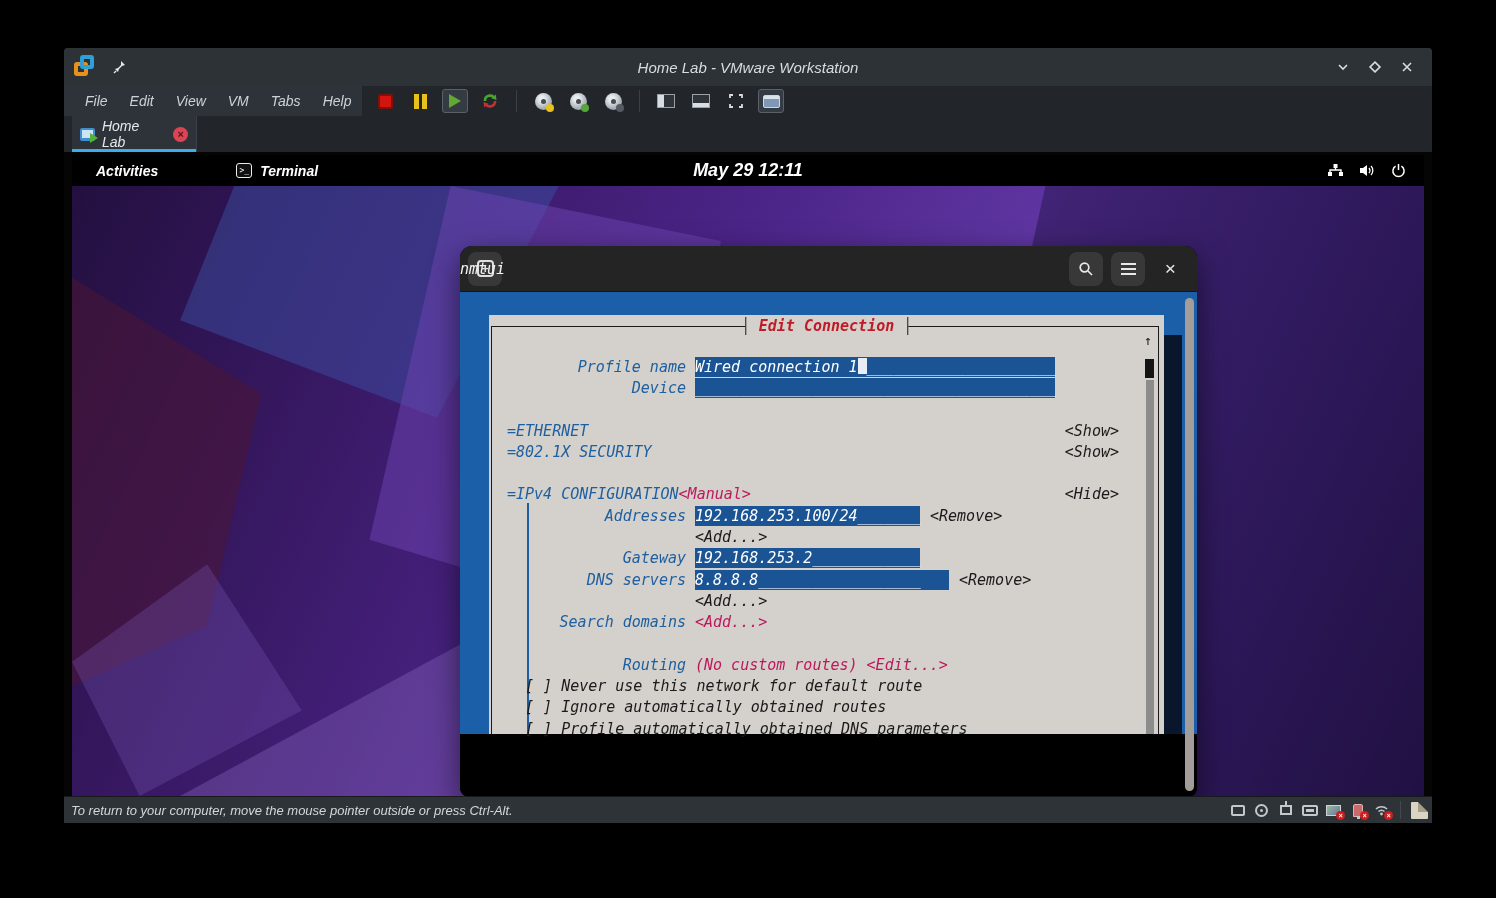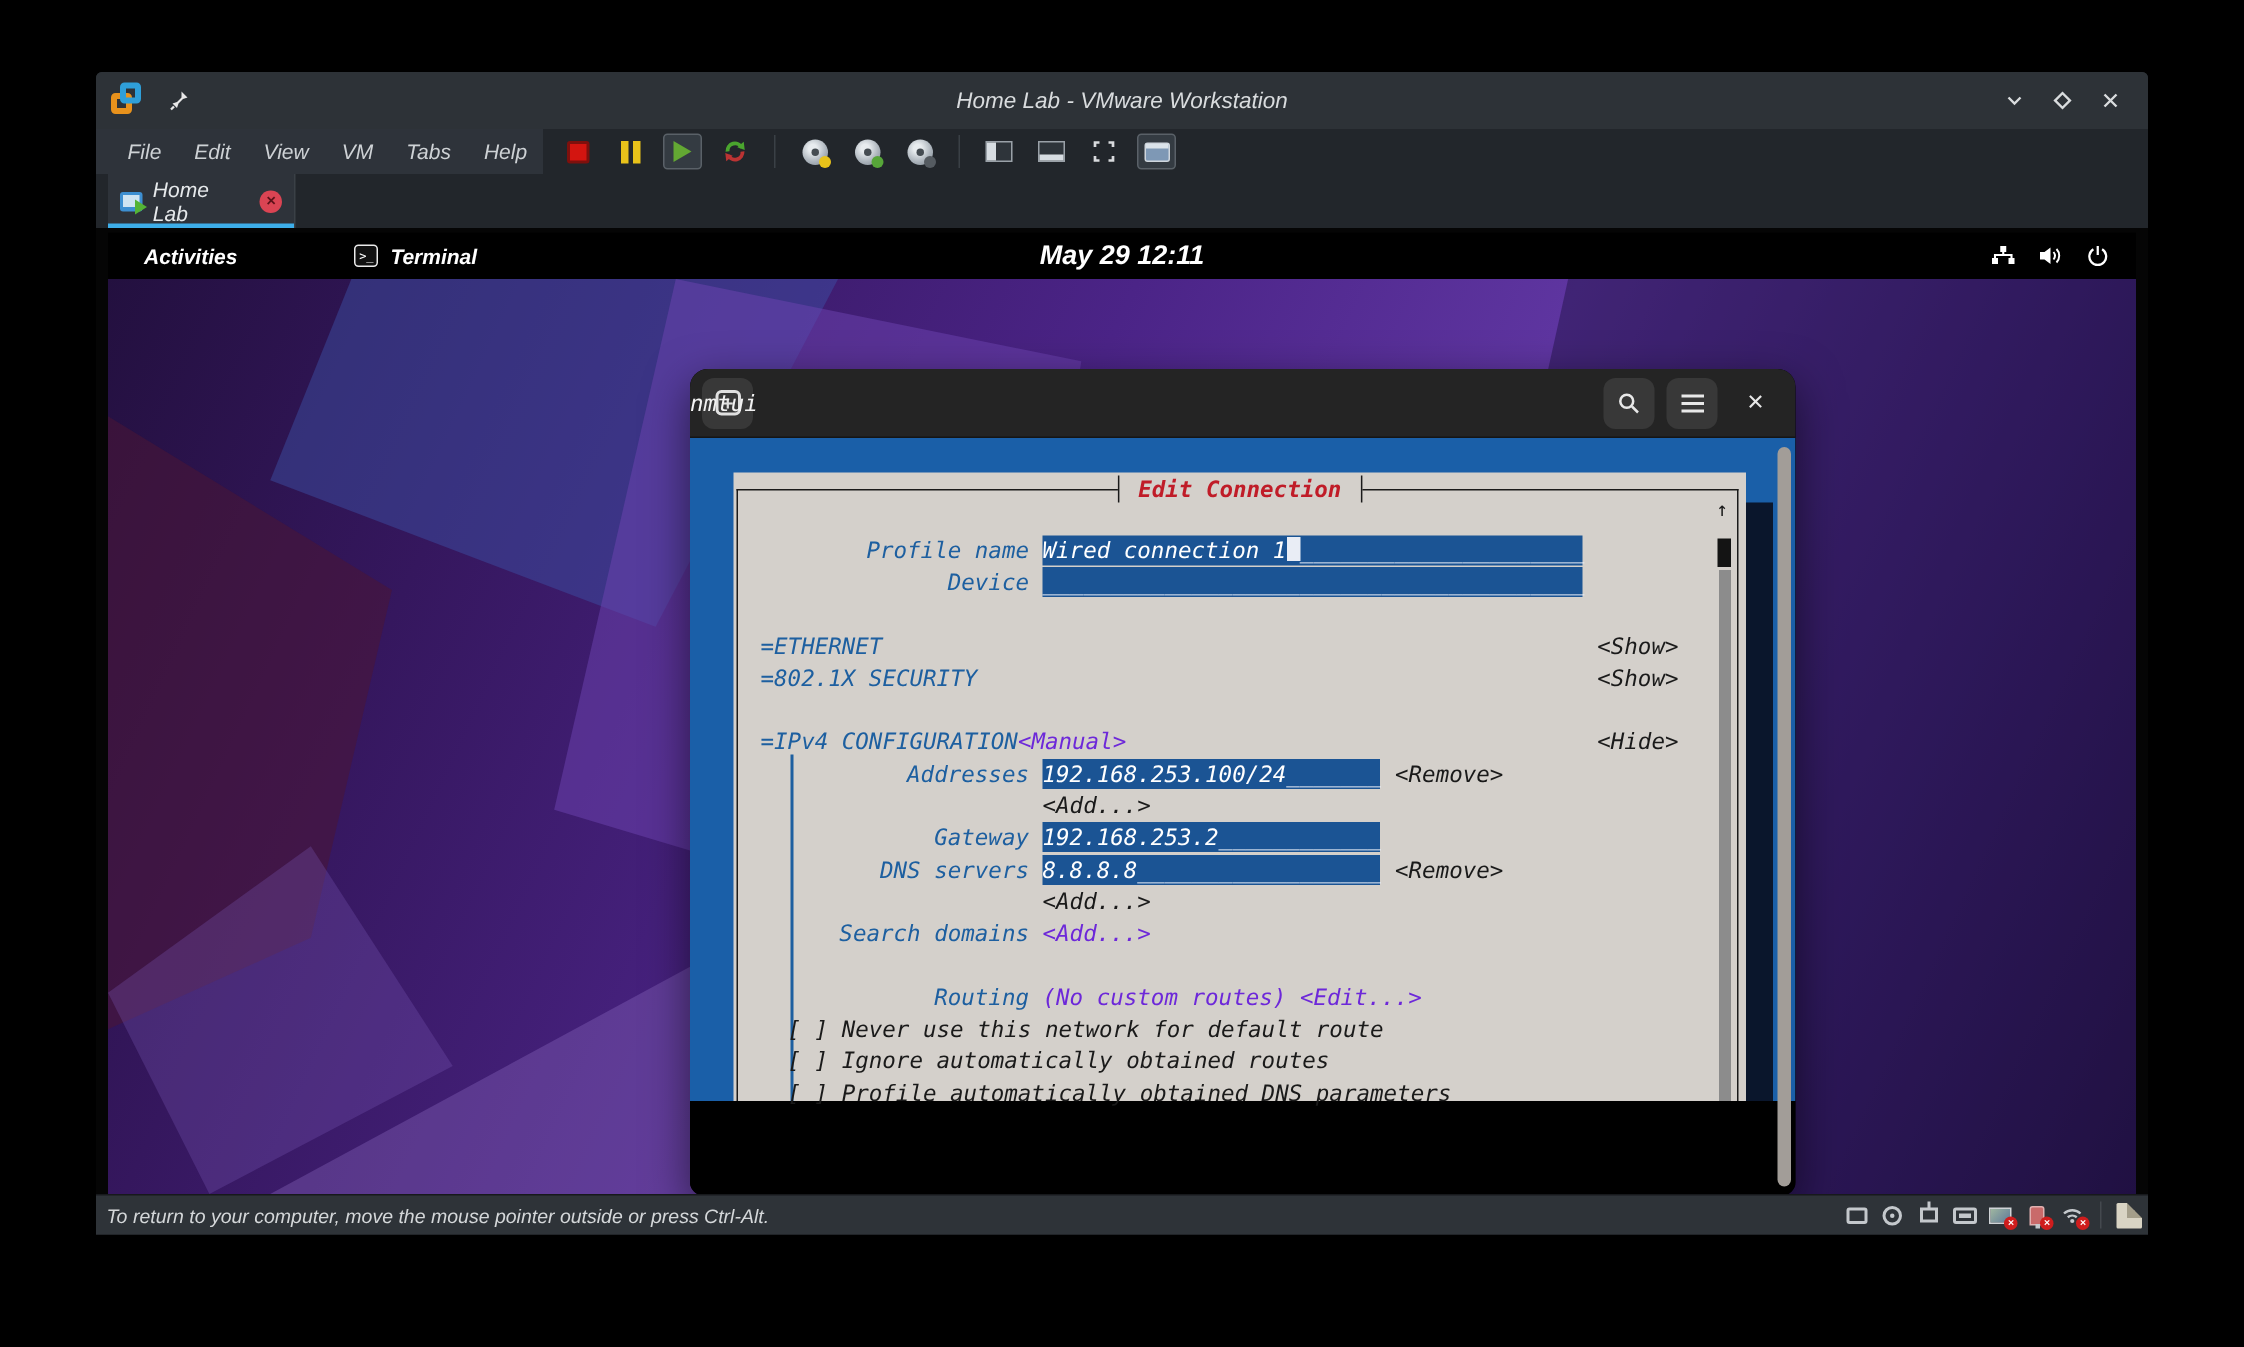--- a/index.html
+++ b/index.html
@@ -125,21 +125,21 @@
   .nm-scroll-up { position:absolute; right:12px; top:18px; font-size:13px; color:#1a1a1a; }
   .nm-scroll-thumb { position:absolute; right:10px; top:44px; width:9px; height:19px; background:#141414; }
   .nm-scroll-track { position:absolute; right:10px; top:65px; width:8px; height:354px; background:#8c8c8c; }
 
   .nm-rows { position:absolute; left:16px; top:41px; width:643px; }
   .nm-row { position:relative; height:21.3px; display:flex; align-items:center; }
   .nm-label { width:181px; margin-right:9px; text-align:right; color:#1d5fa0; white-space:pre; flex:none; }
   .nm-input { background:#1b5494; color:#fff; white-space:pre; height:20px; line-height:20px; }
   .nm-input .pad { color:#e8eef8; }
   .nm-cursor { display:inline-block; width:9px; height:16px; background:#e9edf5; vertical-align:-2px; }
-  .nm-plain { white-space:pre; color:#6d28d9; }
+  .nm-plain { white-space:pre; color:#be185d; }
   .nm-remove { margin-left:10px; white-space:pre; }
   .nm-sect { padding-left:2px; white-space:pre; }
   .nm-sect .b { color:#1d5fa0; }
   .nm-toggle { position:absolute; right:29px; white-space:pre; }
   .nm-check { padding-left:20px; white-space:pre; }
   .nm-add { margin-left:190px; white-space:pre; }
 
   
   .vmw-statusbar { position:absolute; left:0; bottom:0; width:100%; height:27px; background:#2e3338;
                    border-top:1px solid #17191c; display:flex; align-items:center;gap:27px; }
@@ -383,21 +383,21 @@
           </div>
           <div class="nm-row">
             <span class="nm-add">&lt;Add...&gt;</span>
           </div>
           <div class="nm-row">
             <span class="nm-label">Gateway</span>
             <span class="nm-input" style="width:225px"><span>192.168.253.2</span><span class="pad">____________</span></span>
           </div>
           <div class="nm-row">
             <span class="nm-label">DNS servers</span>
-            <span class="nm-input" style="width:225px"><span>8.8.8.8</span><span class="pad">__________________</span></span>
+            <span class="nm-input" style="width:254px"><span>8.8.8.8</span><span class="pad">__________________</span></span>
             <span class="nm-remove">&lt;Remove&gt;</span>
           </div>
           <div class="nm-row">
             <span class="nm-add">&lt;Add...&gt;</span>
           </div>
           <div class="nm-row">
             <span class="nm-label">Search domains</span>
             <span class="nm-plain">&lt;Add...&gt;</span>
           </div>
           <div class="nm-row"></div>

